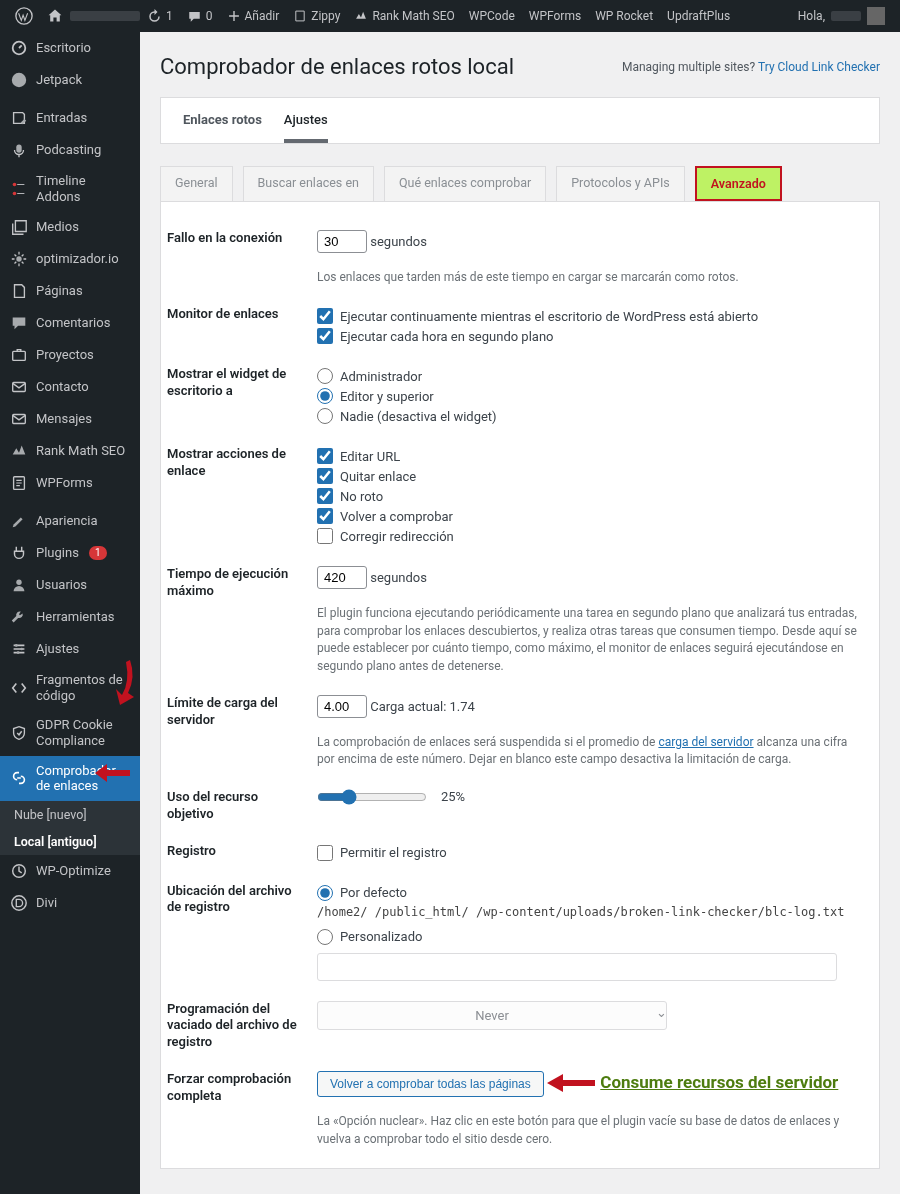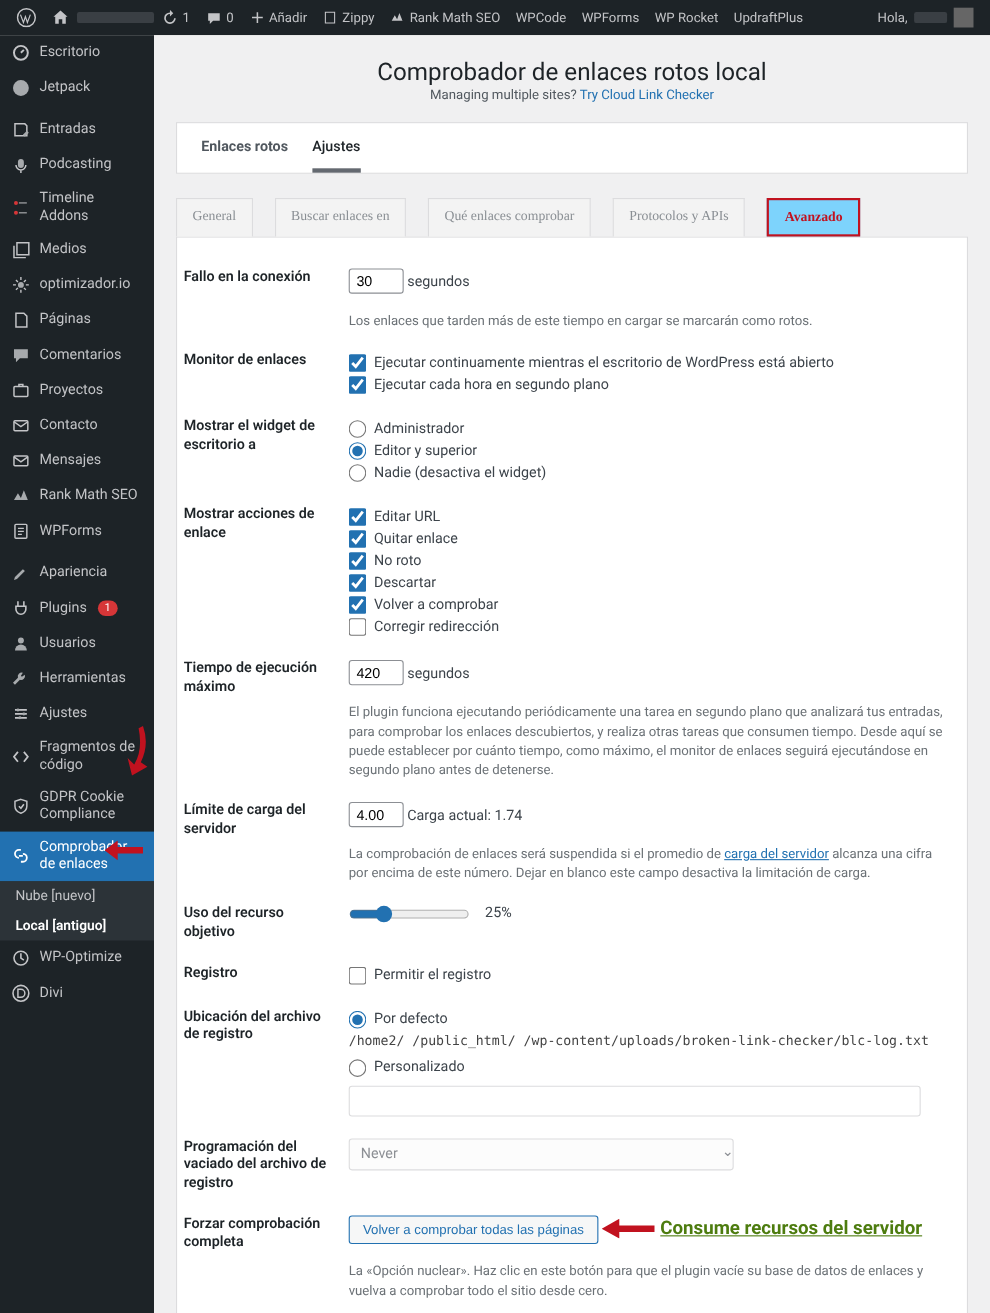--- a/index.html
+++ b/index.html
@@ -18,46 +18,46 @@
 .sidebar .menu-item svg { flex: 0 0 18px; fill: #a7aaad; }
 .sidebar .menu-item.current { background: #2271b1; color: #fff; position: relative; }
 .sidebar .menu-item.current svg { fill: #fff; }
 .sidebar .menu-item.current::after { content:""; position:absolute; right:-8px; top:50%; margin-top:-8px; border:8px solid transparent; border-right-color:#f0f0f1; }
 .sidebar .badge { background: #d63638; color: #fff; font-size: 10px; border-radius: 9px; padding: 1px 6px; margin-left: 2px; }
 .sidebar .submenu { background: #2c3338; }
 .sidebar .sub-item { padding: 6px 8px 6px 14px; font-size: 12.5px; cursor: pointer; }
 .sidebar .sub-item.active { color: #fff; font-weight: 600; }
 
 .main { flex: 1; padding: 10px 20px 30px 20px; background: #f0f0f1; }
-.title-row { display: flex; align-items: center; justify-content: space-between; margin: 12px 0 18px; flex-direction: column; }
+.title-row { display: flex; align-items: center; justify-content: space-between; margin: 12px 0 18px; }
 .page-title { font-size: 22px; font-weight: 400; color: #1d2327; }
 .managing { font-size: 12px; color: #50575e; }
 .managing a { color: #2271b1; text-decoration: none; }
 
 .top-tabs { background: #fff; border: 1px solid #dcdcde; display: flex; gap: 22px; padding: 0 22px; margin-bottom: 22px; }
 .top-tab { padding: 14px 0 12px; font-size: 13px; color: #50575e; cursor: pointer; border-bottom: 4px solid transparent; font-weight: bold; }
 .top-tab.active { color: #1d2327; border-bottom-color: #646970; font-weight: 500; }
 
-.subtabs { display: flex; gap: 20px; margin-bottom: 0; font-family: Liberation Serif, serif; }
+.subtabs { display: flex; gap: 10px; margin-bottom: 0; }
 .subtab { background: #f3f3f3; border: 1px solid #dcdcde; border-bottom: none; padding: 8px 14px; font-size: 12.5px; color: #8a8f94; cursor: pointer; }
-.subtab.active { border: 2px solid #c1121f; color: #c1121f; font-weight: 600; background: #7dd3fc; }
+.subtab.active { border: 2px solid #c1121f; color: #c1121f; font-weight: 600; background: #bef264; }
 
 .panel { background: #fff; border: 1px solid #dcdcde; padding: 18px 18px 10px 0; }
 .form-row { display: flex; padding: 10px 0; }
 .form-row .lbl { width: 156px; padding-left: 6px; padding-right: 10px; font-size: 13px; font-weight: 600; color: #1d2327; line-height: 1.3; }
 .form-row .val { flex: 1; font-size: 13px; color: #3c434a; }
 .desc { font-size: 12px; color: #6b7176; margin-top: 16px; line-height: 1.45; }
 .desc a { color: #2271b1; text-decoration: underline; }
 input[type=text].short { width: 50px; padding: 3px 6px; border: 1px solid #8c8f94; border-radius: 3px; font-size: 13px; }
 .check, .radio { display: flex; align-items: center; gap: 7px; padding: 2px 0; }
 .check input, .radio input { width: 16px; height: 16px; accent-color: #2271b1; }
 .slider-wrap { display: flex; align-items: center; gap: 14px; }
 input[type=range] { width: 110px; accent-color: #2271b1; }
 .select { width: 350px; padding: 6px 10px; border: 1px solid #dcdcde; border-radius: 3px; background: #fcfcfc; color: #8c8f94; font-size: 13px; appearance: none; position: relative; }
-.select-wrap { position: relative; width: 360px; }
+.select-wrap { position: relative; width: 360px; text-align: center; }
 .select-wrap::after { content: "⌄"; position: absolute; right: 10px; top: 4px; color: #8c8f94; pointer-events:none; }
 .btn-secondary { background: #f6f7f7; border: 1px solid #2271b1; color: #2271b1; padding: 5px 12px; font-size: 12px; border-radius: 3px; cursor: pointer; }
 .codetext { font-family: Menlo, monospace; font-size: 12px; color: #444; background: #fff; padding: 2px 0; word-break: break-all; }
 .custom-input { width: 520px; height: 28px; border: 1px solid #dcdcde; border-radius: 3px; margin-top: 6px; }
 
 .annot { color: #4d7c0f; font-weight: 700; font-size: 17px; text-decoration: underline; }
 .arrow-r { display: inline-block; vertical-align: middle; }
 .arrow-r svg { fill: #c1121f; }
 
 .save-btn { background: #2271b1; color: #fff; border: none; padding: 8px 16px; font-size: 13px; border-radius: 3px; cursor: pointer; margin-top: 28px; }
@@ -381,24 +381,20 @@
         <label class="check">
               <input type="checkbox" checked="" style="">
               <span>Quitar enlace</span>
             </label>
         <label class="check">
               <input type="checkbox" checked="" style="">
               <span>No roto</span>
             </label>
         <label class="check">
               <input type="checkbox" checked="" style="">
-              <span>Descartar</span>
-            </label>
-        <label class="check">
-              <input type="checkbox" checked="" style="">
               <span>Volver a comprobar</span>
             </label>
         <label class="check">
               <input type="checkbox" style="">
               <span>Corregir redirección</span>
             </label>
       </div>
     </div>
 
     <div class="form-row">

